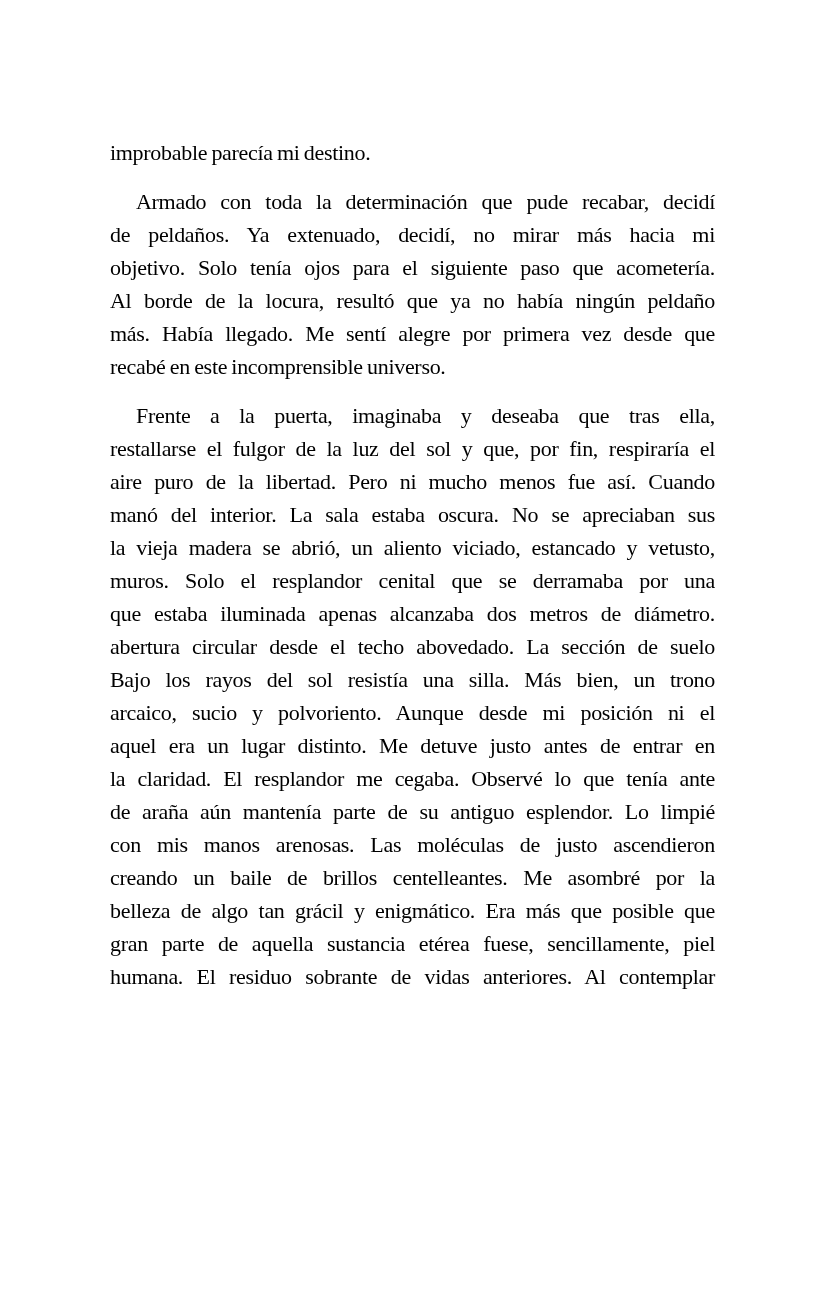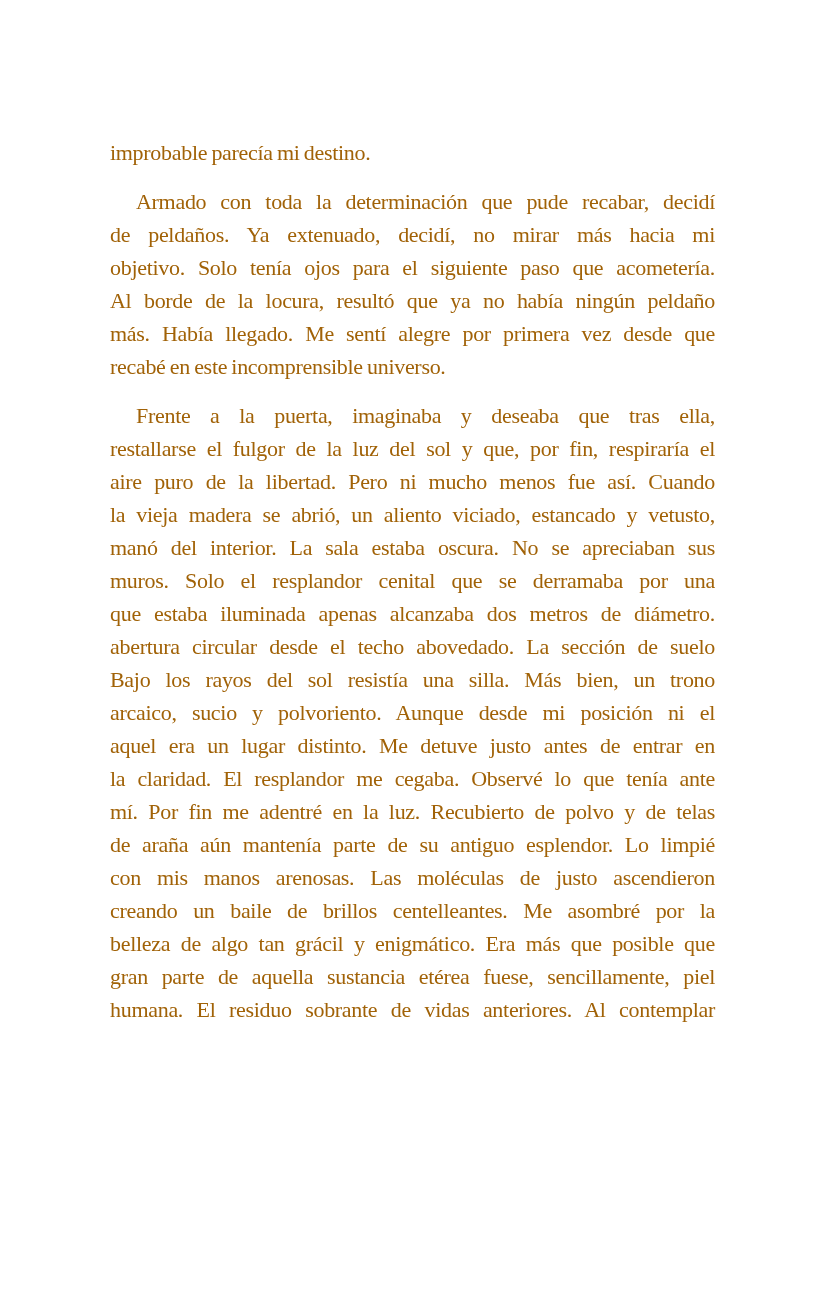--- a/index.html
+++ b/index.html
@@ -11,21 +11,21 @@
     height: 1299px;
     background: #ffffff;
     overflow: hidden;
   }
   .page {
     position: relative;
     width: 827px;
     height: 1128px;
     background: #ffffff;
     font-family: "Liberation Serif", "DejaVu Serif", serif;
-    color: #a16207;
+    color: #000000;
   }
   .text-block {
     position: absolute;
     left: 110px;
     top: 136px;
     width: 605px;
     font-size: 22px;
     line-height: 33px;
     letter-spacing: -0.3px;
     word-spacing: -1px;
@@ -59,30 +59,29 @@
         <div class="line just">de peldaños. Ya extenuado, decidí, no mirar más hacia mi</div>
         <div class="line just">objetivo. Solo tenía ojos para el siguiente paso que acometería.</div>
         <div class="line just">Al borde de la locura, resultó que ya no había ningún peldaño</div>
         <div class="line just">más. Había llegado. Me sentí alegre por primera vez desde que</div>
         <div class="line">recabé en este incomprensible universo.</div>
       </div>
       <div class="paragraph">
         <div class="line indent just">Frente a la puerta, imaginaba y deseaba que tras ella,</div>
         <div class="line just">restallarse el fulgor de la luz del sol y que, por fin, respiraría el</div>
         <div class="line just">aire puro de la libertad. Pero ni mucho menos fue así. Cuando</div>
+        <div class="line just">manó del interior. La sala estaba oscura. No se apreciaban sus</div>
         <div class="line just">la vieja madera se abrió, un aliento viciado, estancado y vetusto,</div>
-        <div class="line just">manó del interior. La sala estaba oscura. No se apreciaban sus</div>
         <div class="line just">muros. Solo el resplandor cenital que se derramaba por una</div>
         <div class="line just">que estaba iluminada apenas alcanzaba dos metros de diámetro.</div>
         <div class="line just">abertura circular desde el techo abovedado. La sección de suelo</div>
         <div class="line just">Bajo los rayos del sol resistía una silla. Más bien, un trono</div>
         <div class="line just">arcaico, sucio y polvoriento. Aunque desde mi posición ni el</div>
         <div class="line just">aquel era un lugar distinto. Me detuve justo antes de entrar en</div>
         <div class="line just">la claridad. El resplandor me cegaba. Observé lo que tenía ante</div>
-        <div class="line just">mí. Por fin me adentré en la luz. Recubierto de polvo y de telas</div>
         <div class="line just">de araña aún mantenía parte de su antiguo esplendor. Lo limpié</div>
         <div class="line just">con mis manos arenosas. Las moléculas de justo ascendieron</div>
         <div class="line just">creando un baile de brillos centelleantes. Me asombré por la</div>
         <div class="line just">belleza de algo tan grácil y enigmático. Era más que posible que</div>
         <div class="line just">gran parte de aquella sustancia etérea fuese, sencillamente, piel</div>
         <div class="line just">humana. El residuo sobrante de vidas anteriores. Al contemplar</div>
       </div>
     </div>
 </div>
 

